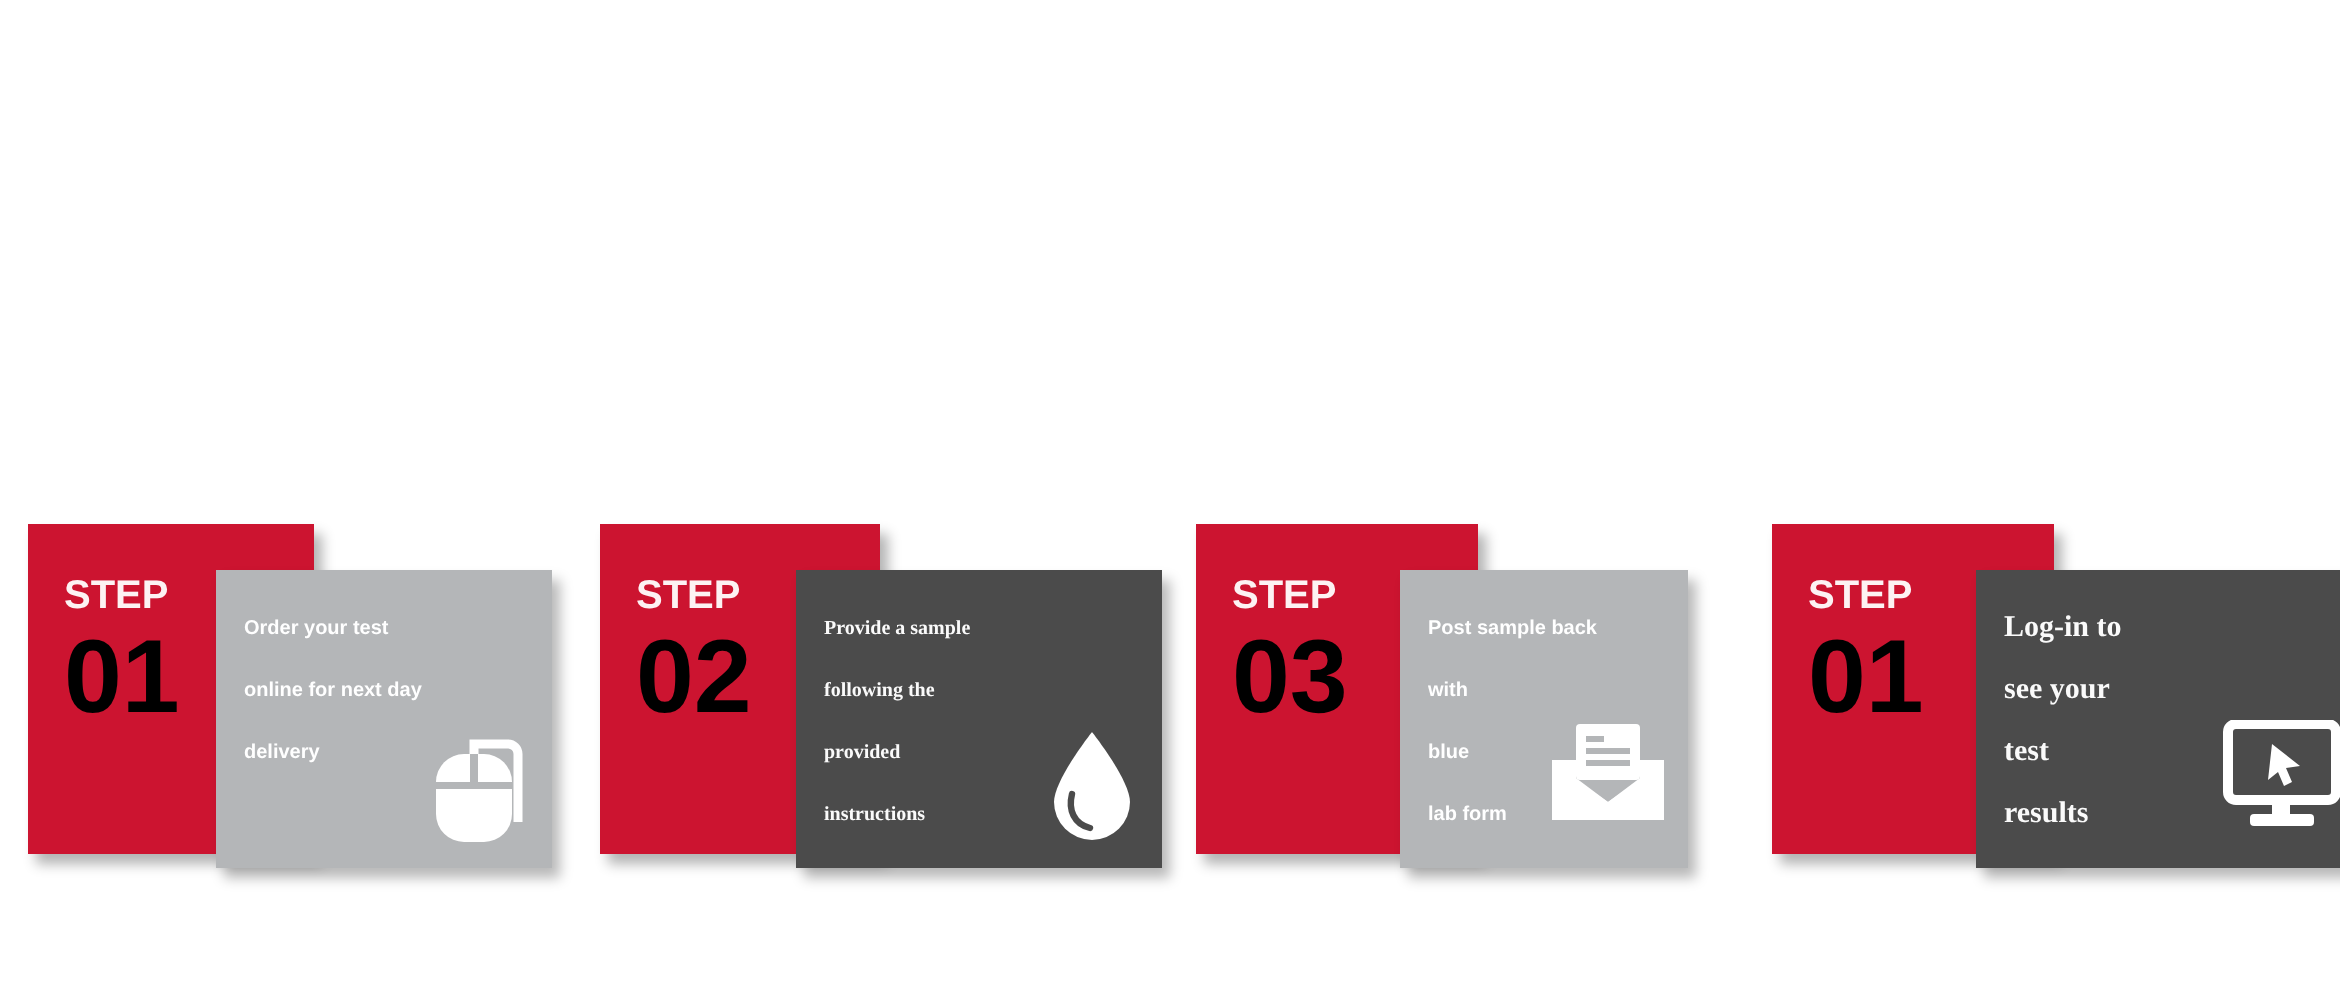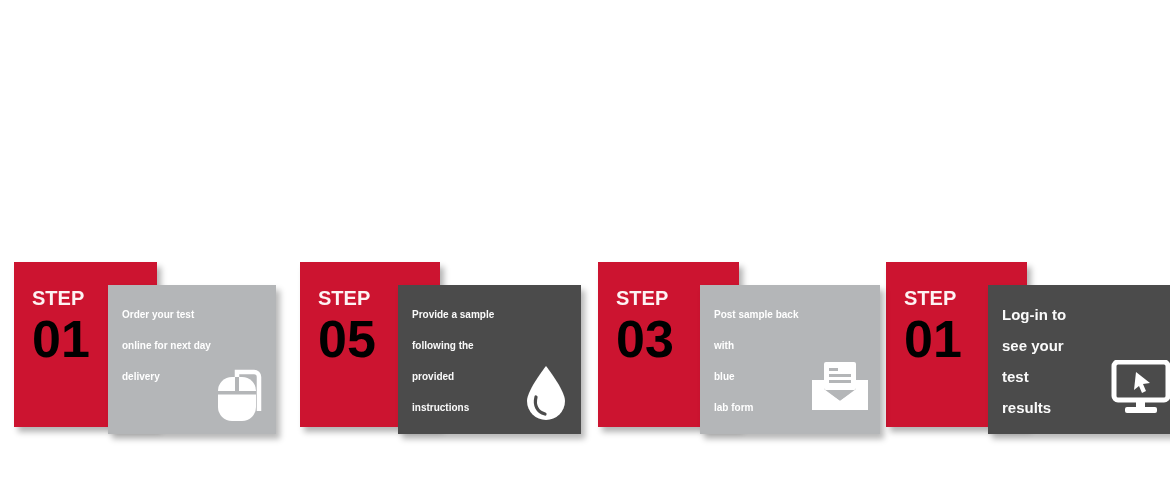--- a/index.html
+++ b/index.html
@@ -66,21 +66,21 @@
     position: absolute;
     top: 23px;
     height: 149px;
     box-shadow: 4px 5px 6px rgba(0,0,0,0.28);
     box-sizing: border-box;
     padding: 14px 10px 10px 14px;
     z-index: 2;
     overflow: hidden;
   }
   .step-panel.light { background: #b4b6b8; }
-  .step-panel.dark  { background: #4b4b4b; }
+  .step-panel.dark  { background: #4b4b4b; font-family: Liberation Serif, serif; }
 
   .step-text {
     color: #ffffff;
     font-size: 10px;
     font-weight: bold;
     line-height: 31px;
     position: relative;
     z-index: 3;
     white-space: pre-line;
   }
@@ -98,21 +98,21 @@
   #card-1 .step-panel { left: 94px;  width: 168px; }
   #card-1 .step-icon  { right: 12px; bottom: 12px; width: 52px; height: 55px; }
 
   #card-2 { left: 300px; width: 281px; }
   #card-2 .step-badge { width: 140px; }
   #card-2 .step-panel { left: 98px;  width: 183px; }
   #card-2 .step-icon  { right: 12px; bottom: 12px; width: 46px; height: 58px; }
 
   #card-3 { left: 598px; width: 272px; }
   #card-3 .step-badge { width: 141px; }
-  #card-3 .step-panel { left: 102px; width: 180px; }
+  #card-3 .step-panel { left: 102px; width: 144px; }
   #card-3 .step-icon  { right: 10px; bottom: 22px; width: 60px; height: 52px; }
 
   #card-4 { left: 886px; width: 270px; }
   #card-4 .step-badge { width: 141px; }
   #card-4 .step-panel { left: 102px; width: 196px; }
   #card-4 .step-panel .step-text { font-size: 15px; }
   #card-4 .step-icon  { right: 12px; bottom: 18px; width: 62px; height: 56px; }
 </style>
 </head>
 <body>
@@ -135,21 +135,21 @@
           <rect x="6" y="24" width="38" height="3.5" fill="#b4b6b8"></rect>
           <path fill="none" stroke="#ffffff" stroke-width="4.5" d="M25 10 v-5 h17 a5 5 0 0 1 5 5 v34"></path>
         </svg>
       </div>
     </div>
   </div>
 
   <div class="step-card" id="card-2">
     <div class="step-badge">
       <div class="step-word">STEP</div>
-      <div class="step-number">05</div>
+      <div class="step-number">02</div>
     </div>
     <div class="step-panel dark">
       <div class="step-text">Provide a sample
 following the
 provided
 instructions</div>
       <div class="step-icon">
         <svg viewBox="0 0 46 58" width="46" height="58" aria-hidden="true">
           <path fill="#ffffff" d="M23 2 C23 2 4 26 4 37 a19 19 0 0 0 38 0 C42 26 23 2 23 2 z"></path>
           <path fill="none" stroke="#4b4b4b" stroke-width="3.2" stroke-linecap="round" d="M13 33 C11 41 14 48 22 50"></path>

